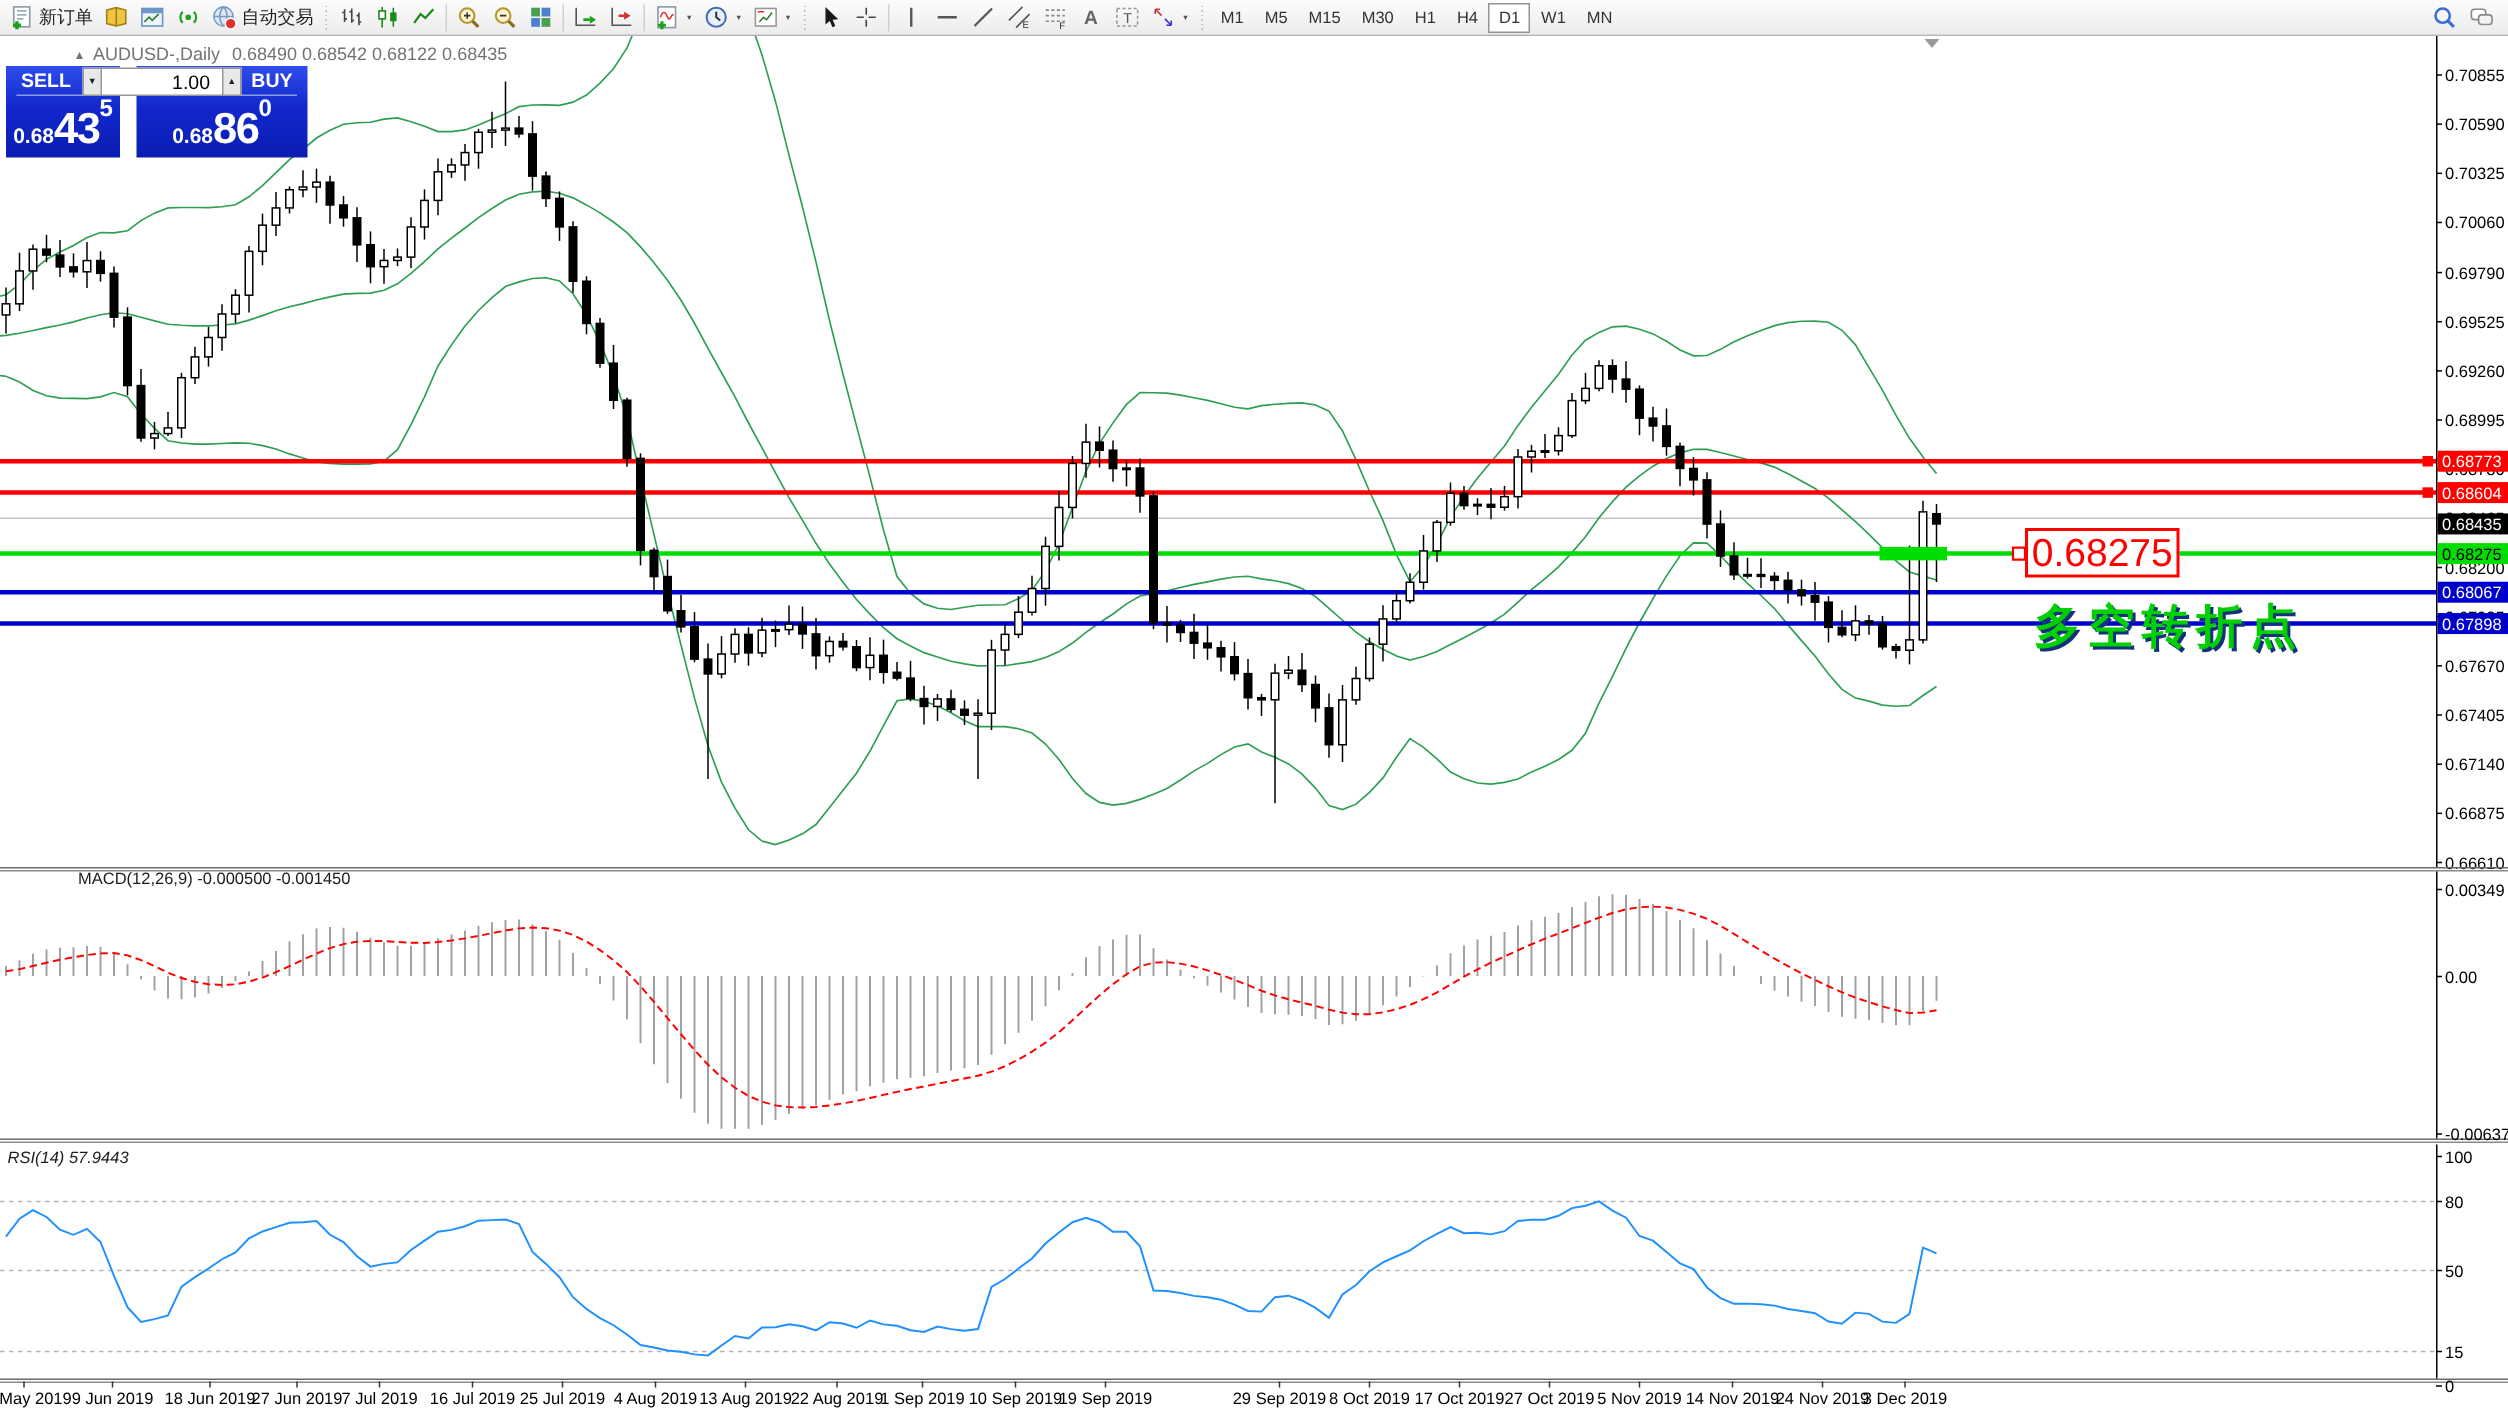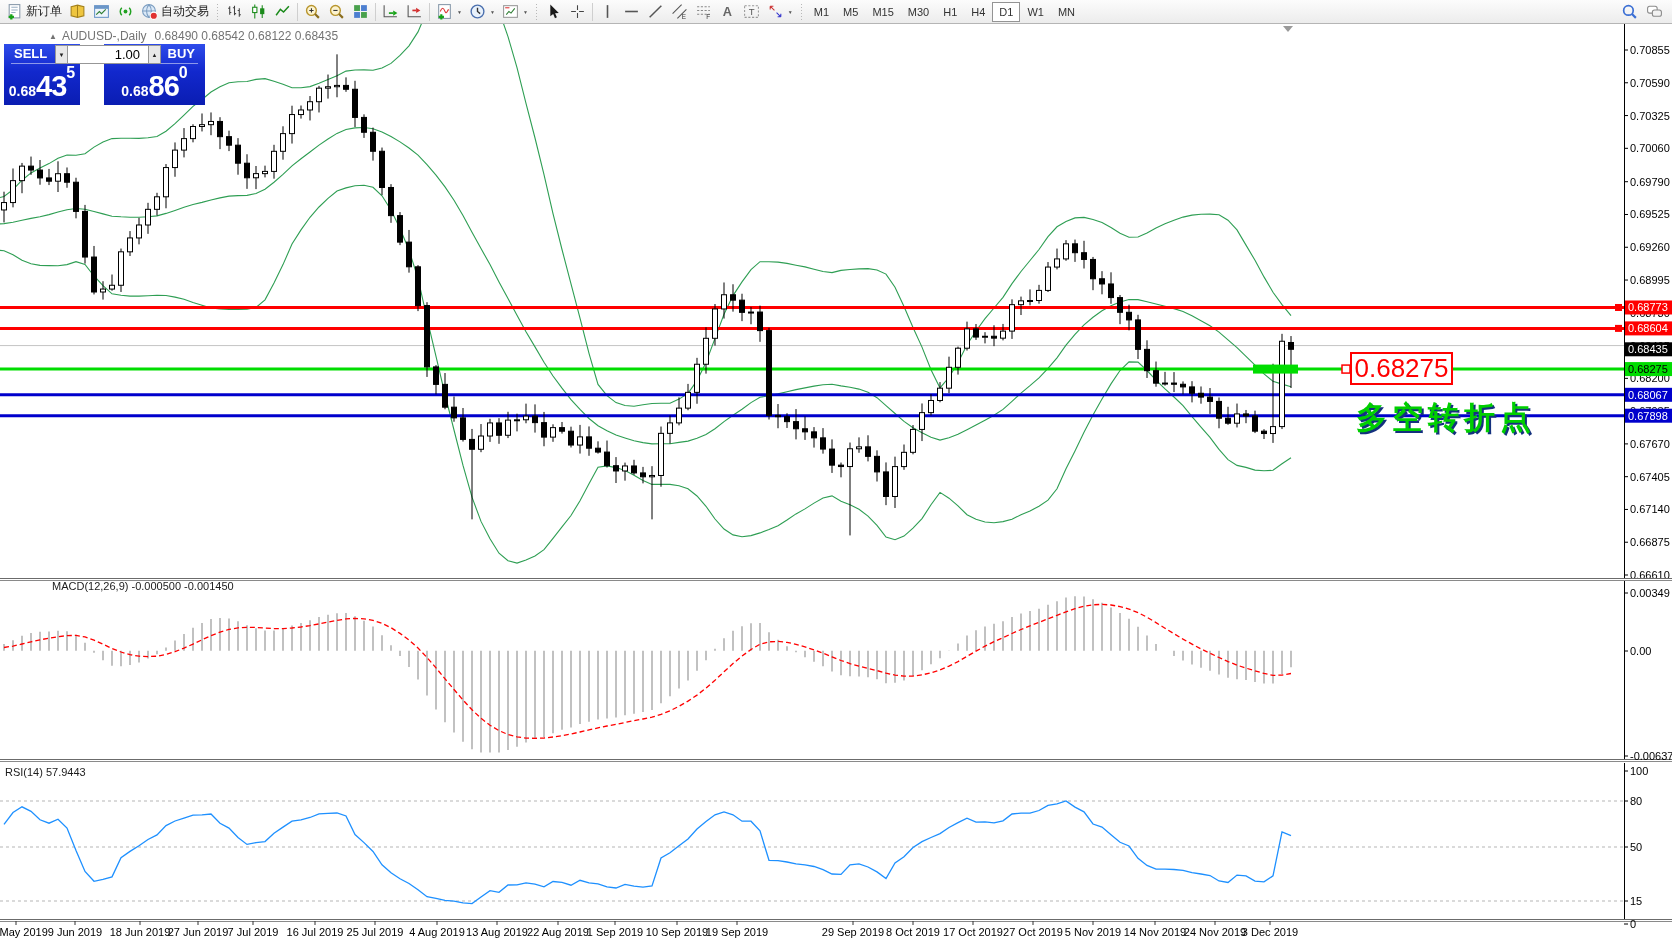--- a/index.html
+++ b/index.html
@@ -26,38 +26,38 @@
   
   #plot{position:absolute;left:0;top:0;z-index:1;}
   .chart-title{position:absolute;left:14px;top:29px;font-size:12px;color:#737373;z-index:5;white-space:nowrap;margin-left:35px;}
   .collapse-arrow{font-size:8px;margin-right:5px;vertical-align:1px;}
   .title-ohlc{margin-left:8px;}
   
   .trade-panel{position:absolute;left:4px;top:44px;width:201px;height:61px;z-index:6;}
   .tp-box{position:absolute;top:0;bottom:0;color:#fff;
           background:linear-gradient(180deg,#2e4cea 0%,#1228cd 45%,#0a1db2 100%);}
   .tp-sell{left:0;width:76px;}
-  .tp-buy{right:0;width:101px;}
+  .tp-buy{right:0;width:114px;}
   .tp-head{height:19px;line-height:20px;font-size:13px;font-weight:bold;}
   .tp-sell .tp-head{padding-left:10px;}
   .tp-buy .tp-head{text-align:right;padding-right:10px;}
   .tp-hr{height:1px;background:rgba(255,255,255,.5);margin:0 7px;}
   .tp-price{position:absolute;bottom:2px;left:0;right:0;text-align:center;white-space:nowrap;}
   .tp-price .pp{font-size:14px;font-weight:bold;}
   .tp-price .big{font-size:29px;font-weight:bold;letter-spacing:-1px;}
   .tp-price .sup{font-size:16px;font-weight:bold;vertical-align:18px;}
   .tp-spin{position:absolute;left:51px;top:1px;height:19px;display:flex;z-index:7;}
   .spin-btn{width:13px;height:19px;font-size:6px;line-height:6px;background:#e8e8e8;
             border:1px solid #979797;color:#222;padding:0;}
   .spin-field{width:72px;height:17px;border:1px solid #979797;border-left:none;border-right:none;
               text-align:right;padding:0 8px 0 0;font-size:13px;color:#000;}
   
   .ind-label{position:absolute;left:5px;font-size:11px;color:#1c1c1c;z-index:5;}
   .macd-label{top:580px;padding-left:47px;}
-  .rsi-label{top:766px;}
+  .rsi-label{top:766px;font-style:italic;}
   
   .price-callout{position:absolute;left:1350px;top:352px;width:99px;height:29px;z-index:5;
                  border:2px solid #ff0000;background:#fff;color:#ff0000;
                  font-size:26px;text-align:center;line-height:29px;}
   .cn-note{position:absolute;left:1356px;top:397px;z-index:5;font-size:31px;font-weight:bold;
            color:#00cf00;letter-spacing:5px;text-shadow:2px 2px 0 #14317e;white-space:nowrap;}
 </style>
 </head>
 <body>
 

